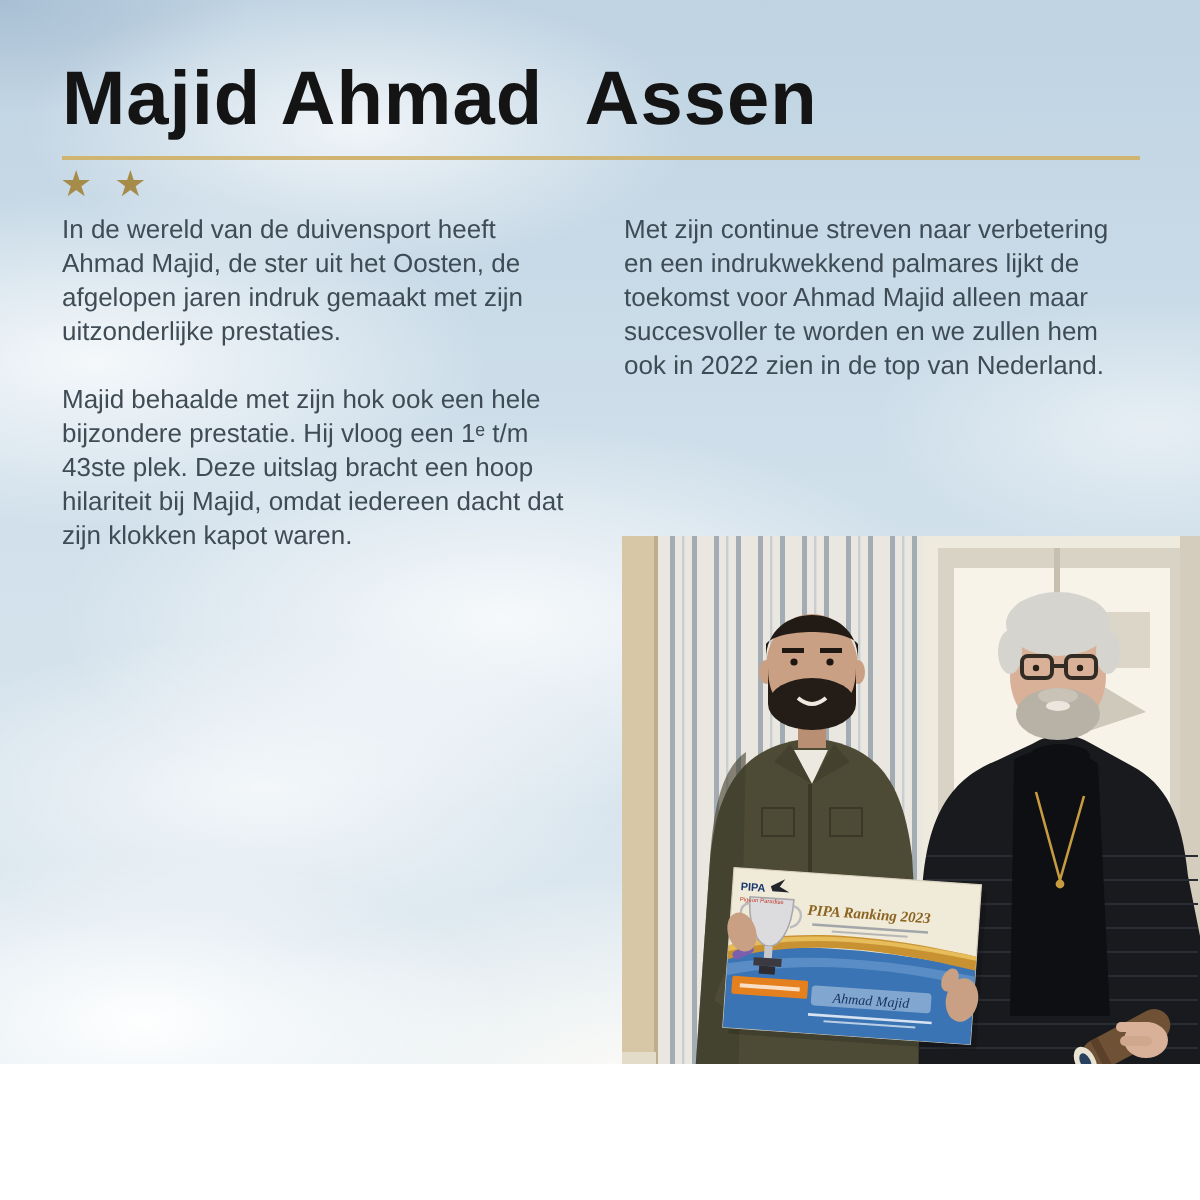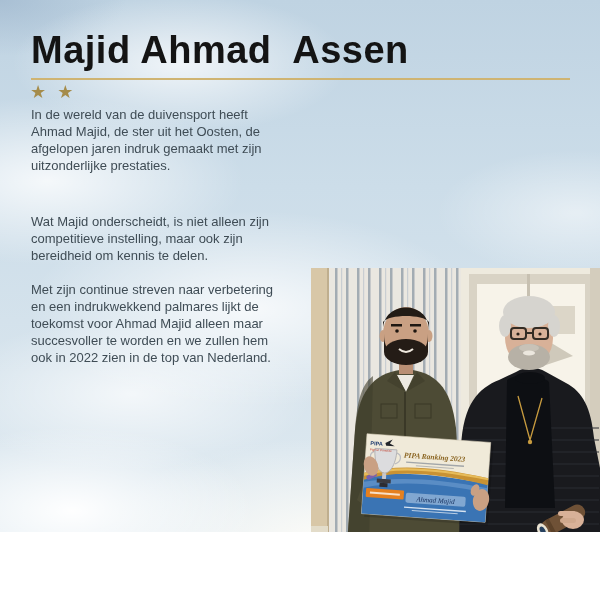--- a/index.html
+++ b/index.html
@@ -29,21 +29,21 @@
   .title-rule{
     position:absolute;left:31px;top:78px;width:539px;height:2px;
     background:#cfb472;
   }
   .stars{
     position:absolute;left:30px;top:81px;
     font-size:18px;letter-spacing:3px;color:#a58c4b;
   }
   .columns{
     position:absolute;left:31px;top:106px;width:540px;
-    display:flex;gap:22px;flex-direction:column;
+    display:flex;gap:22px;
   }
   .col{width:259px;color:#3f4c55;font-size:13px;line-height:17px;}
   .col p{margin:0 0 17px 0;}
   .photo-frame{
     position:absolute;left:311px;top:268px;width:289px;height:277px;
   }
   .photo-frame svg{display:block;}
   .footer-rule{
     position:absolute;left:31px;top:567px;width:496px;height:2px;
     background:#d6bc7c;
@@ -58,23 +58,23 @@
 
 <div class="page">
 
   <h1 class="page-title">Majid Ahmad  Assen</h1>
   <div class="title-rule"></div>
   <div class="stars">★ ★</div>
 
   <div class="columns">
     <div class="col">
       <p>In de wereld van de duivensport heeft Ahmad Majid, de ster uit het Oosten, de afgelopen jaren indruk gemaakt met zijn uitzonderlijke prestaties.</p>
+      <p>Majid behaalde met zijn hok ook een hele bijzondere prestatie. Hij vloog een 1ᵉ t/m 43ste plek. Deze uitslag bracht een hoop hilariteit bij Majid, omdat iedereen dacht dat zijn klokken kapot waren.</p>
     </div>
     <div class="col">
-      <p>Wat Majid onderscheidt, is niet alleen zijn competitieve instelling, maar ook zijn bereidheid om kennis te delen.</p>
       <p>Met zijn continue streven naar verbetering en een indrukwekkend palmares lijkt de toekomst voor Ahmad Majid alleen maar succesvoller te worden en we zullen hem ook in 2022 zien in de top van Nederland.</p>
     </div>
   </div>
 
   <div class="photo-frame">
     <svg width="289" height="277" viewBox="0 0 289 277" xmlns="http://www.w3.org/2000/svg">
 
       <g>
         <rect x="0" y="0" width="289" height="277" fill="#e8e5de"></rect>
         <rect x="0" y="0" width="17" height="277" fill="#d8c7a7"></rect>

